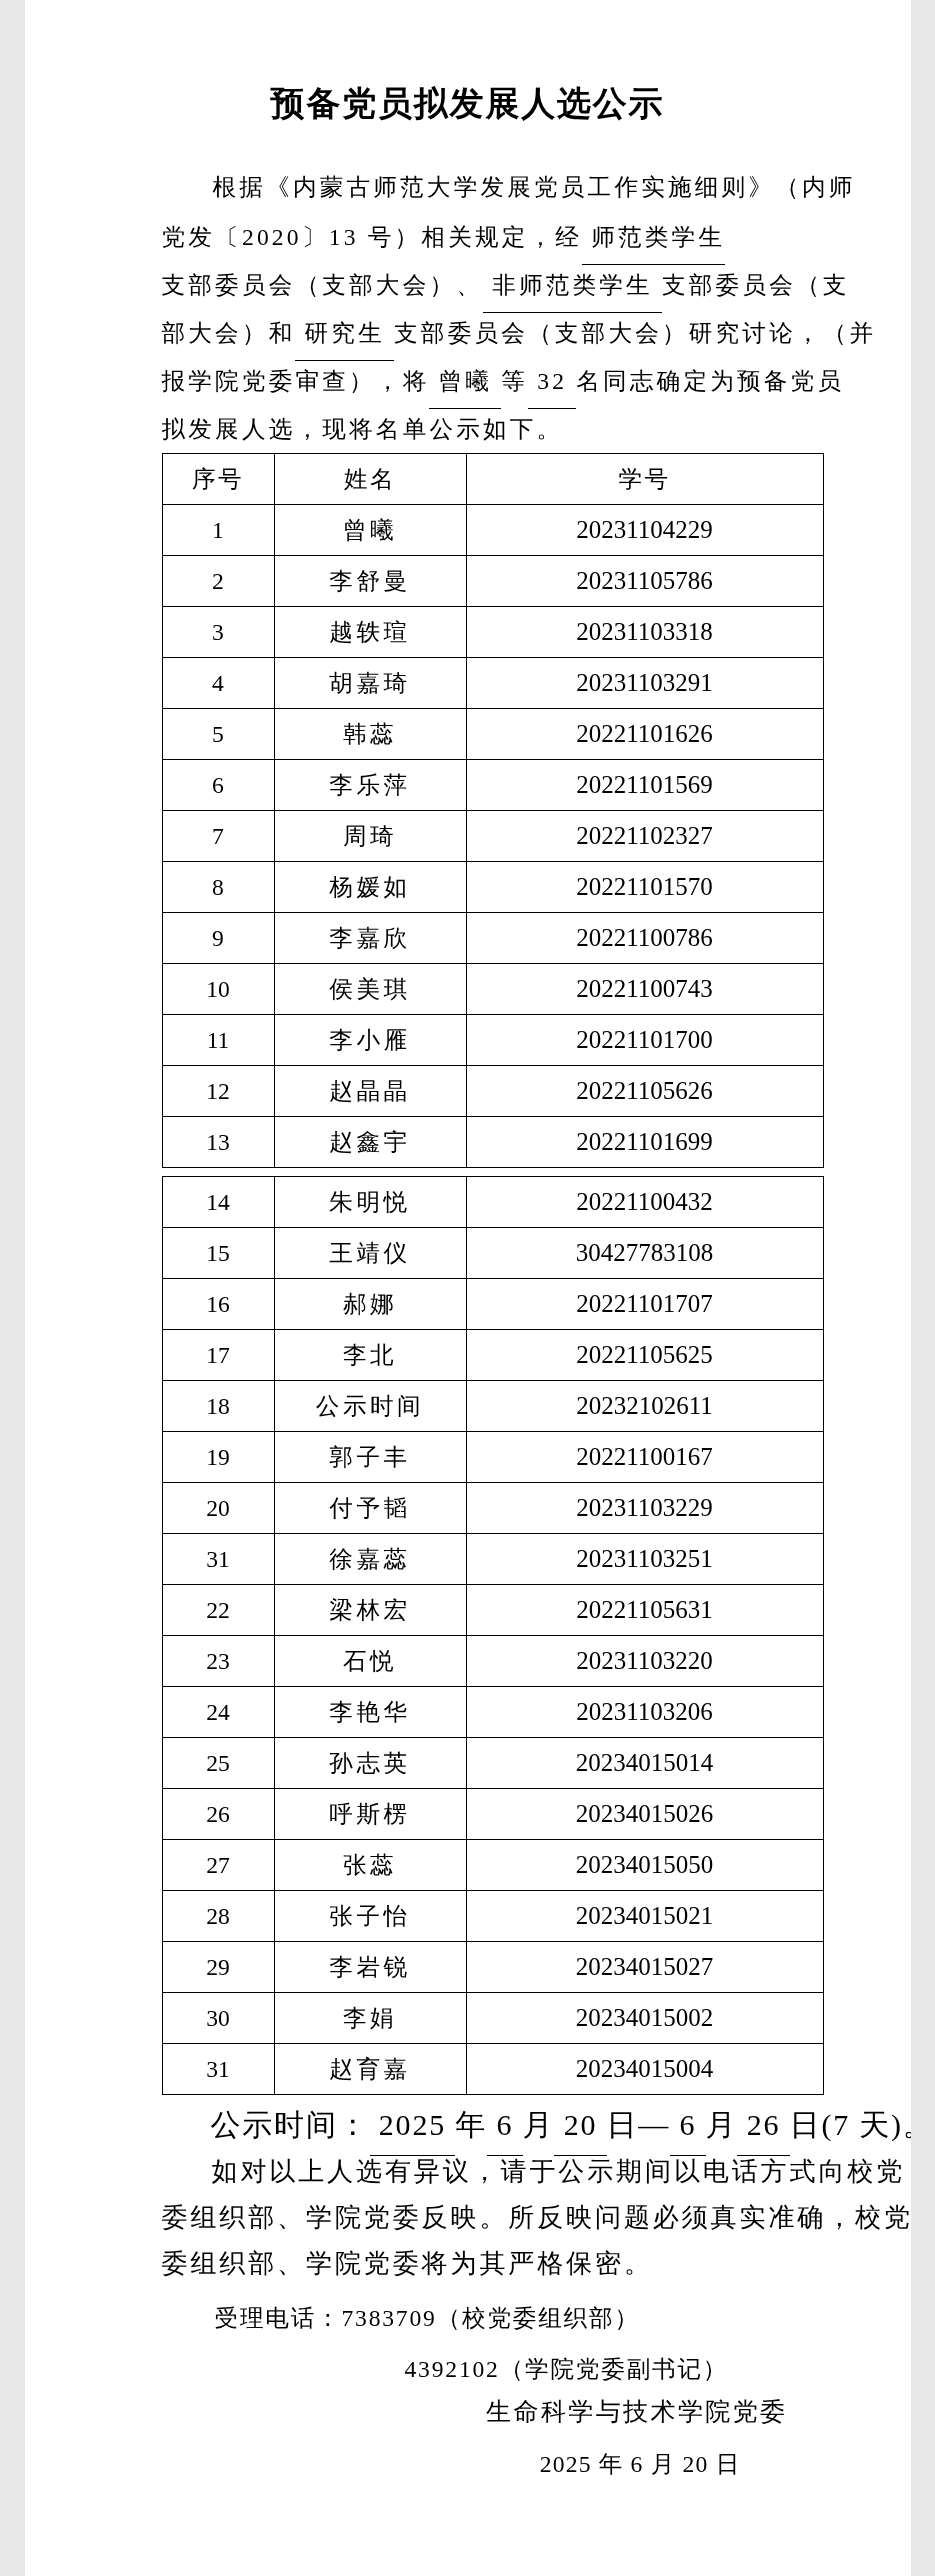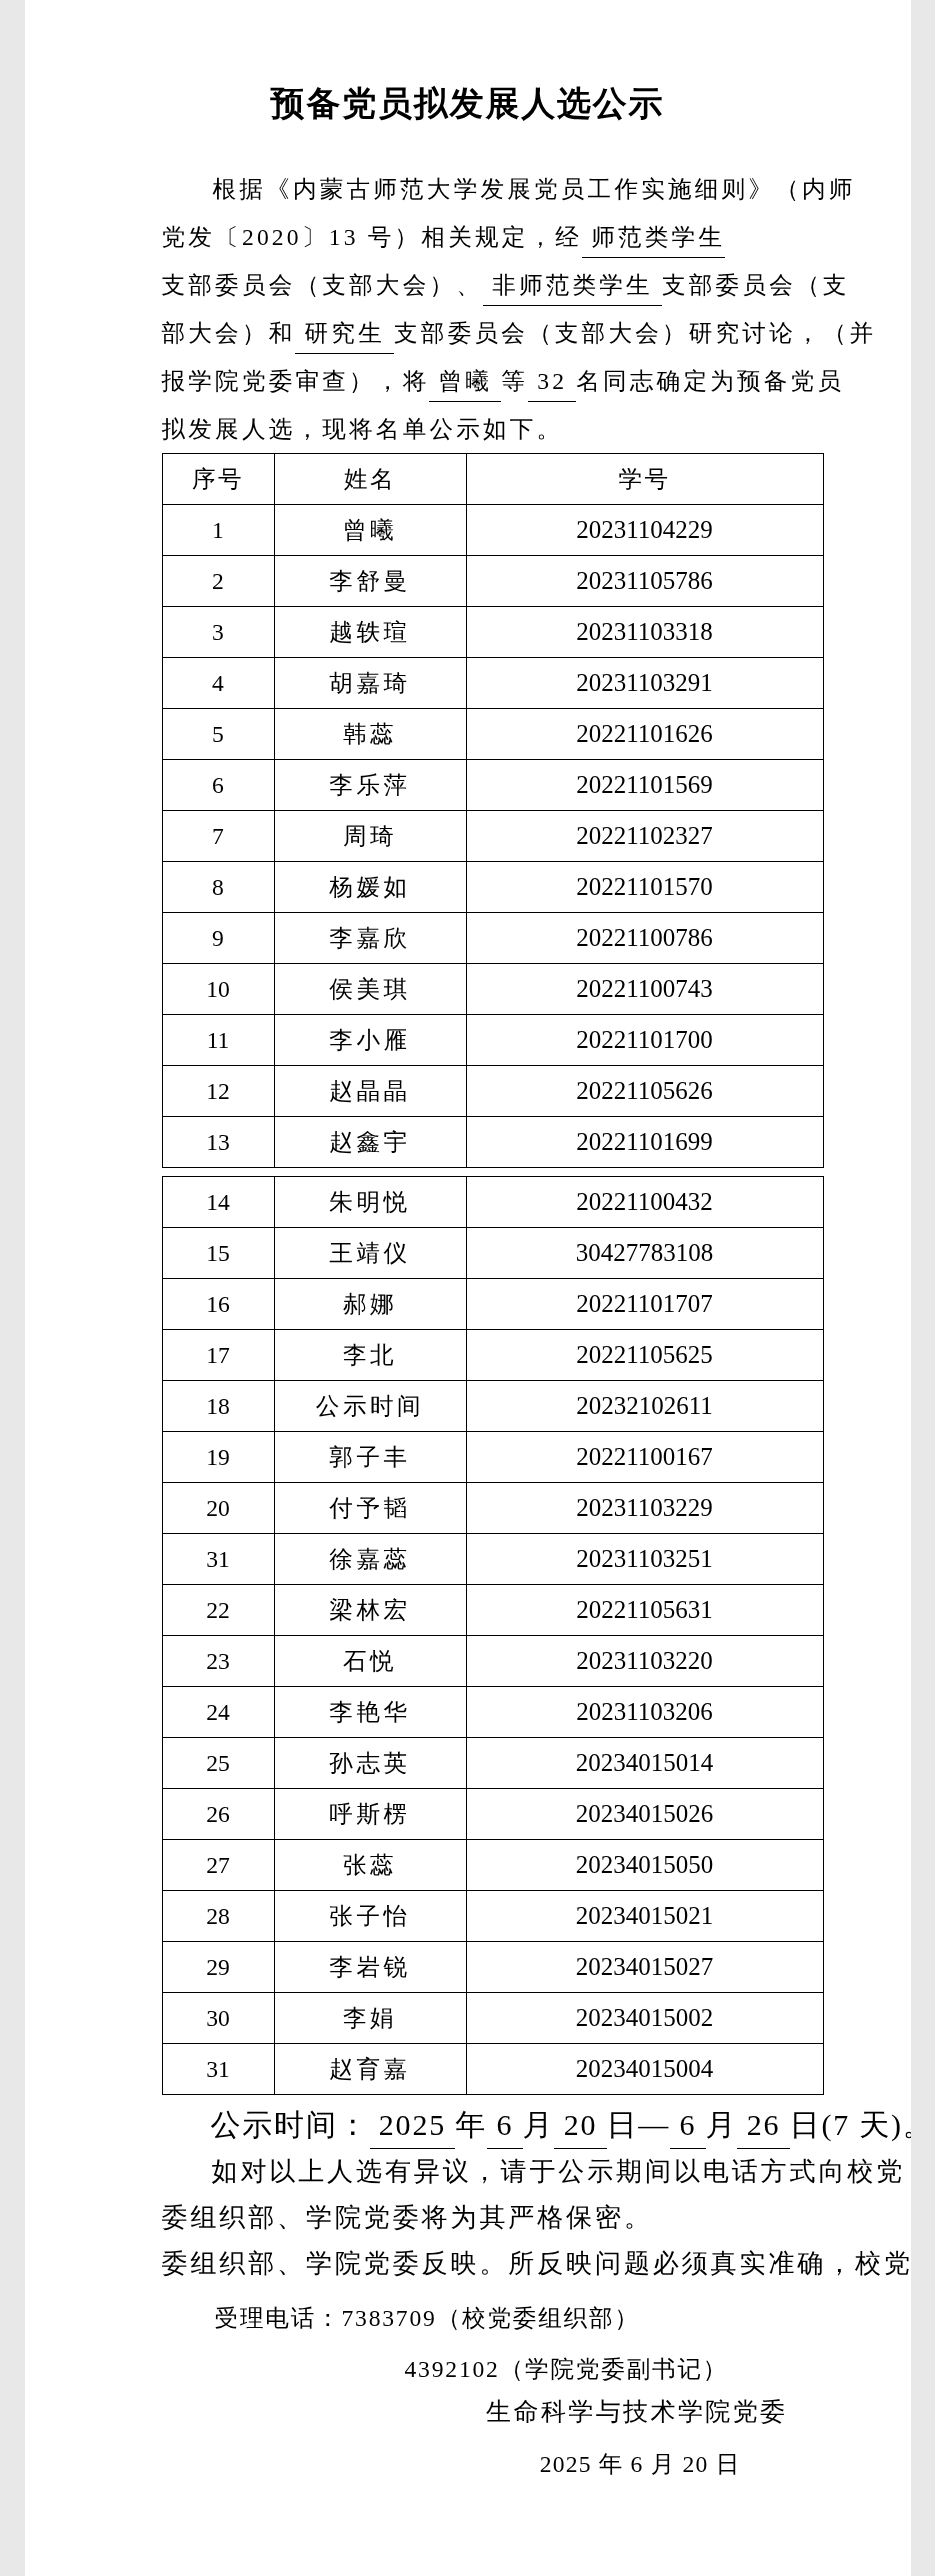--- a/index.html
+++ b/index.html
@@ -23,24 +23,24 @@
   .intro{
     margin:38px 133px 0 137px;
   }
   .intro .line{
     font-size:23.6px;
     line-height:48px;
     height:48px;
     letter-spacing:3.2px;
     white-space:nowrap;
   }
-  .intro .line.indent{ text-indent:51px; }
+  .intro .line.indent{ text-indent:51px;font-family:Liberation Mono, monospace; }
   .u{
     border-bottom:1.8px solid #000;
-    padding-bottom:7px;
+    padding-bottom:14px;
   }
   table.roster{
     border-collapse:collapse;
     table-layout:fixed;
     margin-left:137px;
     width:661px;
     border:1.8px solid #000;
   }
   table.roster td{
     border:0.6px solid #000;
@@ -294,22 +294,22 @@
           <td class="name">赵育嘉</td>
           <td class="sid">20234015004</td>
         </tr>
       </tbody>
   </table>
 
   <div class="publicity" id="publicity-line"><span>公示时间：</span><span class="u">&nbsp;2025&nbsp;</span><span>年</span><span class="u">&nbsp;6&nbsp;</span><span>月</span><span class="u">&nbsp;20&nbsp;</span><span>日—</span><span class="u">&nbsp;6&nbsp;</span><span>月</span><span class="u">&nbsp;26&nbsp;</span><span>日(7 天)。</span></div>
 
   <div class="appeal" id="appeal">
       <div class="aline first">如对以上人选有异议，请于公示期间以电话方式向校党</div>
+      <div class="aline">委组织部、学院党委反映。所反映问题必须真实准确，校党</div>
       <div class="aline">委组织部、学院党委将为其严格保密。</div>
-      <div class="aline">委组织部、学院党委反映。所反映问题必须真实准确，校党</div>
     </div>
 
   <div class="contact1">受理电话：7383709（校党委组织部）</div>
   <div class="contact2">4392102（学院党委副书记）</div>
 
   <div class="sig-org">生命科学与技术学院党委</div>
   <div class="sig-date">2025 年 6 月 20 日</div>
 
 </div>
 

